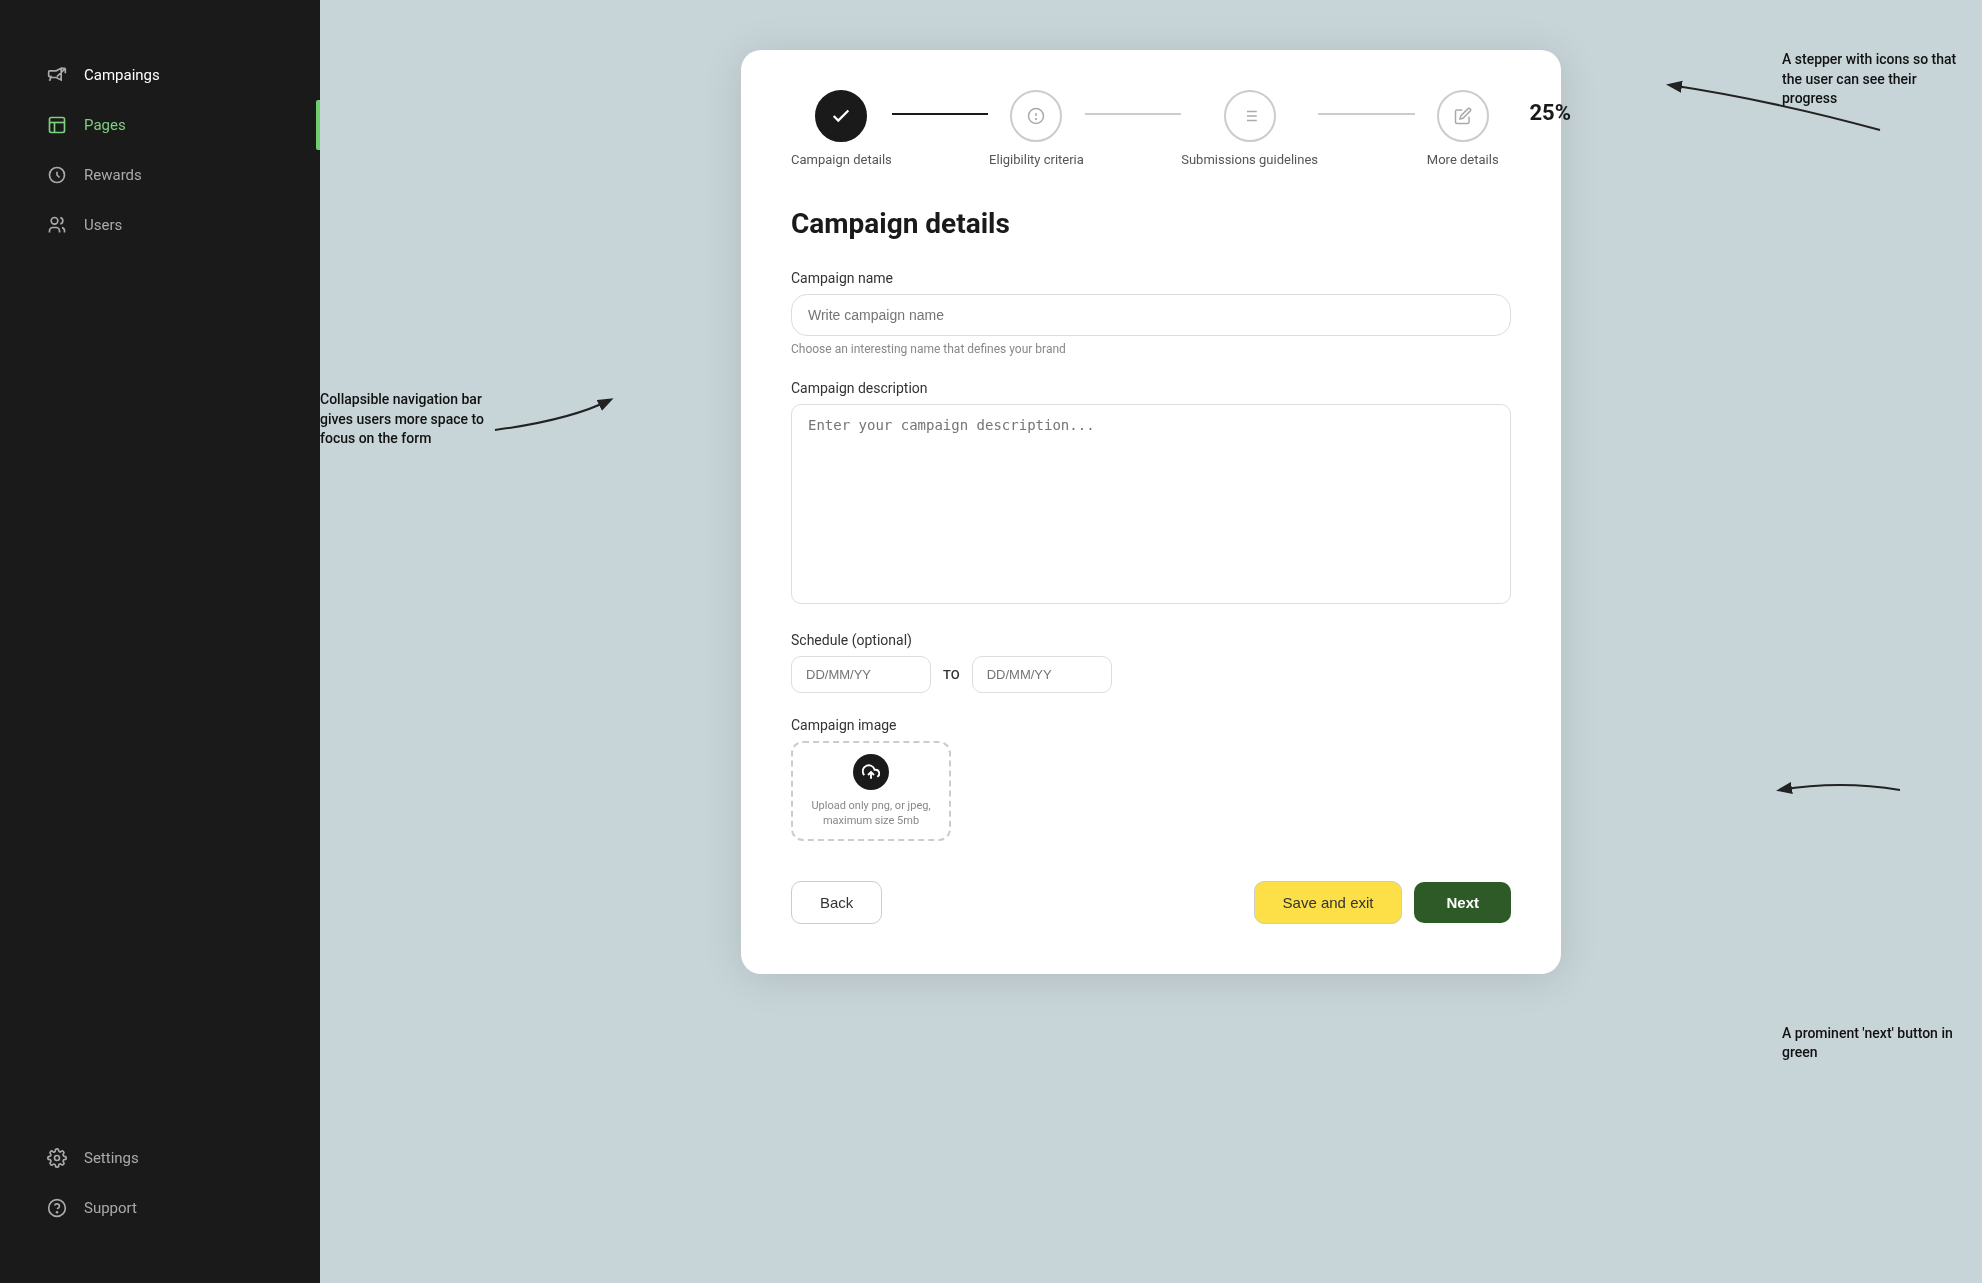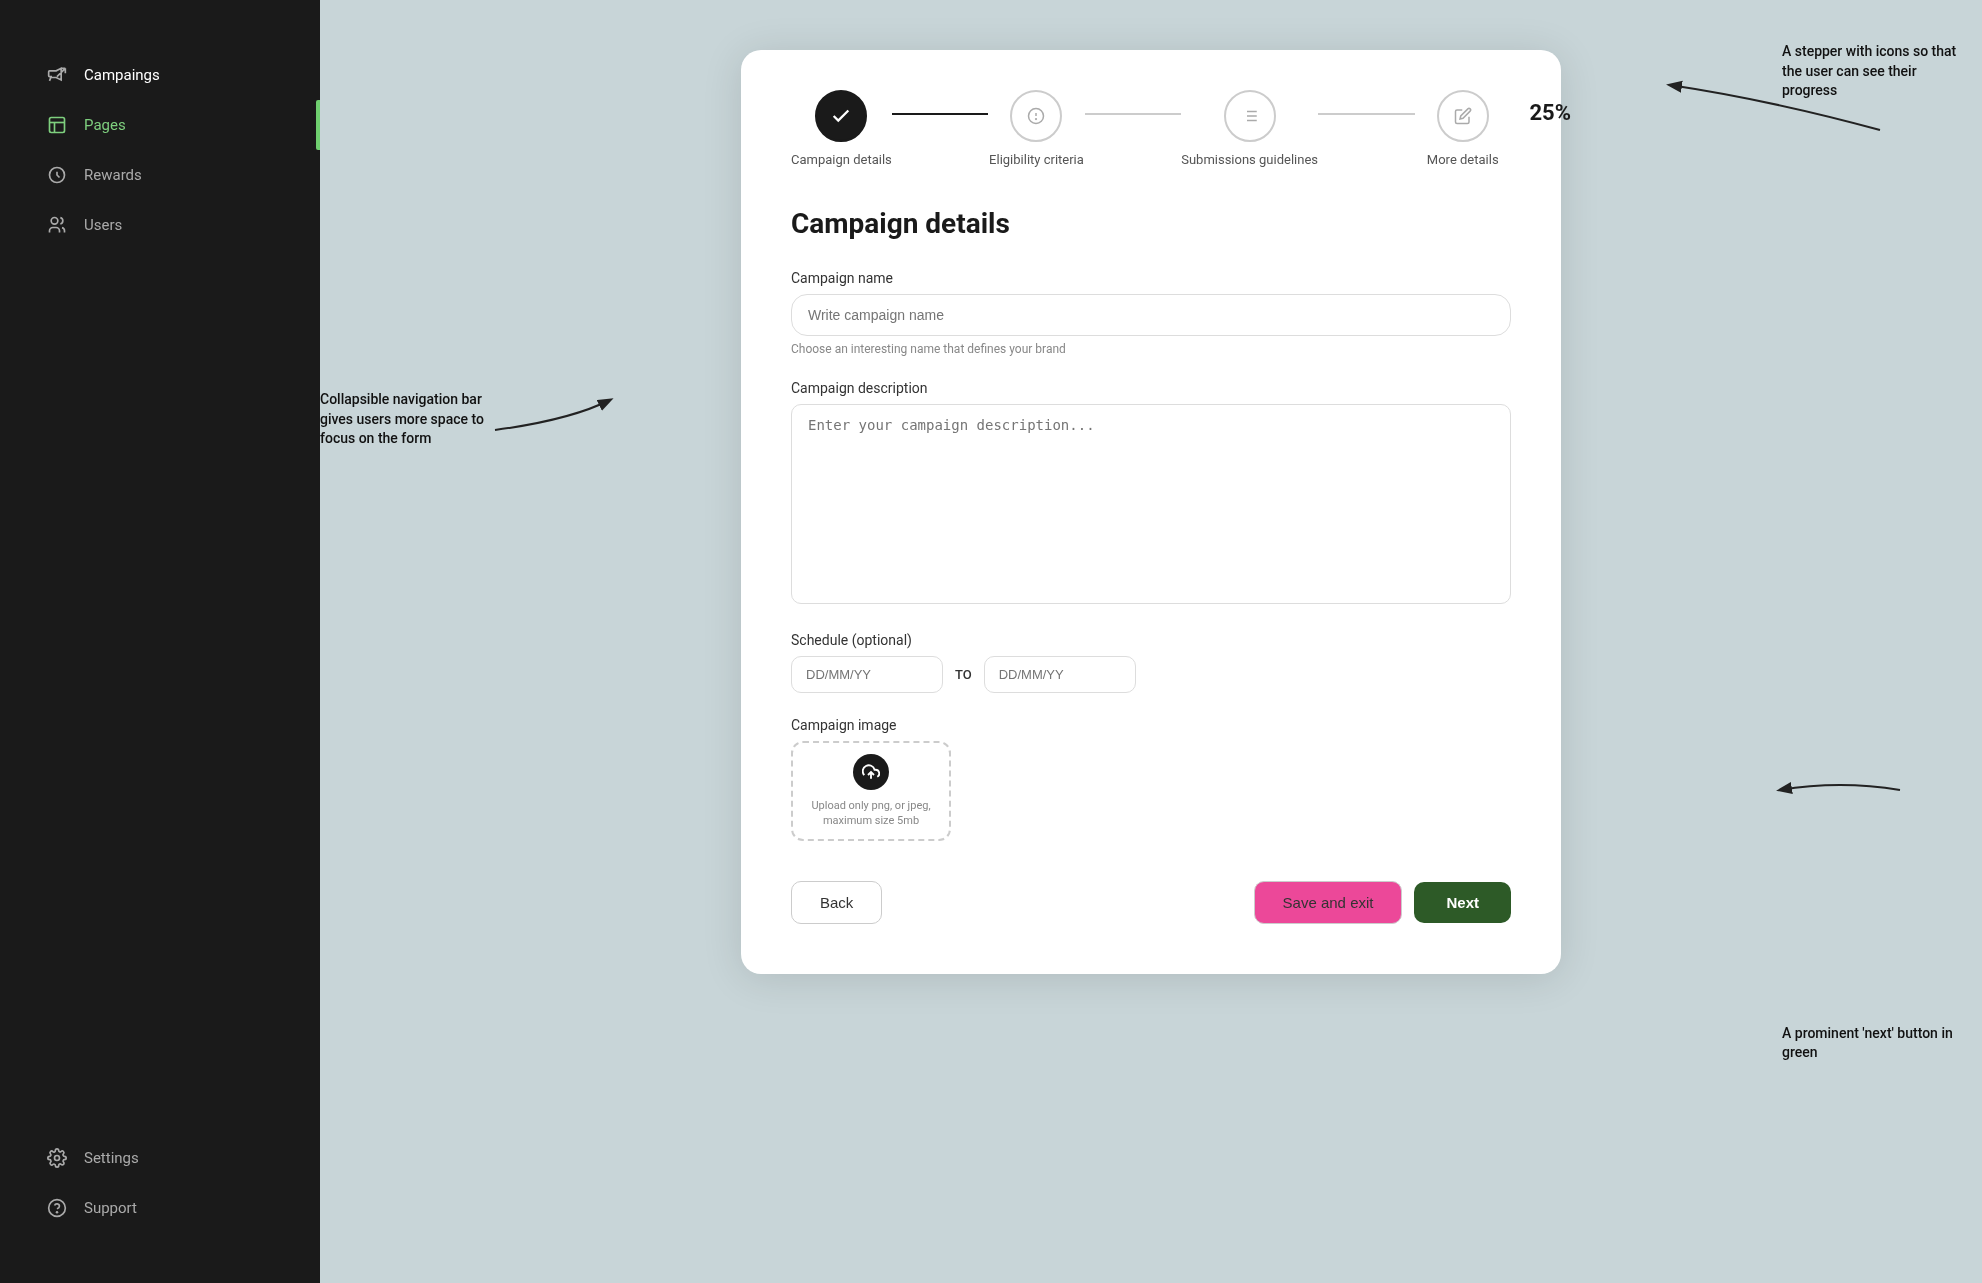--- a/index.html
+++ b/index.html
@@ -208,21 +208,21 @@
       font-size: 13px;
       color: #333;
       font-weight: 500;
     }
     .schedule-input {
       padding: 10px 14px;
       border: 1.5px solid #ddd;
       border-radius: 10px;
       font-size: 13px;
       color: #4d7c0f;
-      width: 152px;
+      width: 140px;
       outline: none;
     }
 
     
     .upload-box {
       width: 160px;
       height: 100px;
       border: 2px dashed #ccc;
       border-radius: 12px;
       display: flex;
@@ -268,21 +268,21 @@
     }
     .btn-right {
       display: flex;
       gap: 12px;
       align-items: center;
     }
     .btn-save {
       padding: 12px 28px;
       border: 1.5px solid #ccc;
       border-radius: 10px;
-      background: #ec4899;
+      background: #fde047;
       font-size: 15px;
       cursor: pointer;
       color: #333;
     }
     .btn-next {
       padding: 12px 32px;
       border: none;
       border-radius: 10px;
       background: #2d5a27;
       font-size: 15px;
@@ -483,21 +483,21 @@
         <button class="btn-next">Next</button>
       </div>
     </div>
 
   </div>
 
   <div class="callout" style="left: 0; top: 390px; color:#111;">
     <span>Collapsible navigation bar gives users more space to focus on the form</span>
   </div>
 
-  <div class="callout" style="right: 20px; top: 42px; color:#111; text-align:left;">
+  <div class="callout" style="right: 20px; top: 50px; color:#111; text-align:left;">
     <span>A stepper with icons so that the user can see their progress</span>
   </div>
 
   <div class="callout" style="right: 20px; bottom: 220px; color:#111; text-align:left;">
     <span>A prominent 'next' button in green</span>
   </div>
 
   <svg class="arrows-layer" xmlns="http://www.w3.org/2000/svg">
 
     <path d="M 175 430 Q 250 420 290 400" stroke="#222" stroke-width="2" fill="none" marker-end="url(#arr)"></path>

